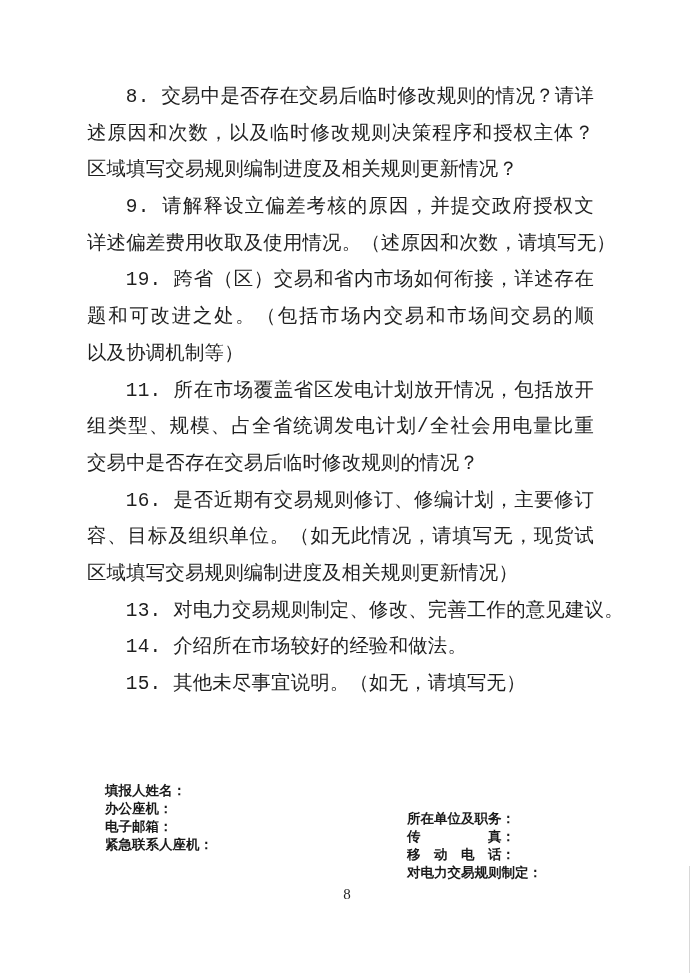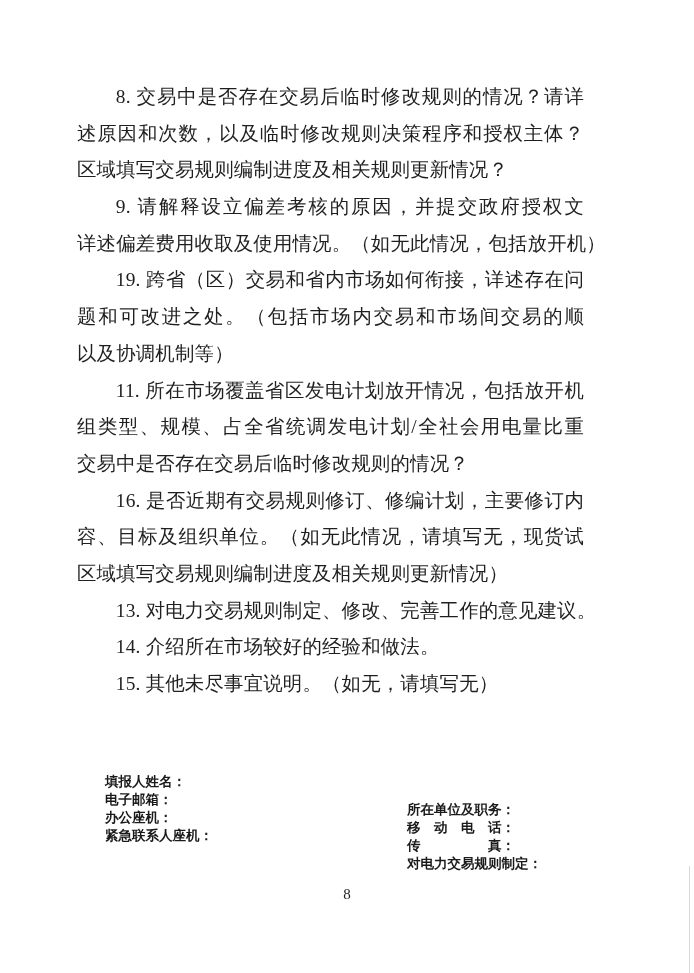--- a/index.html
+++ b/index.html
@@ -11,23 +11,24 @@
     position: relative;
     width: 694px;
     height: 973px;
     background: #ffffff;
     overflow: hidden;
     font-family: "Liberation Serif", "DejaVu Serif", serif;
     color: #1f1f1f;
   }
   .content {
     position: absolute;
-    left: 77px;
+    left: 87px;
     top: 79px;
     width: 507px;
+    font-family: Liberation Mono, monospace;
   }
   .line {
     height: 36.7px;
     line-height: 36.7px;
     font-size: 19.4px;
     letter-spacing: 0.2px;
     white-space: nowrap;
   }
   .line.indent {
     text-indent: 2em;
@@ -44,21 +45,21 @@
     top: 765px;
     left: 0;
     width: 694px;
     font-family: "Liberation Sans", "DejaVu Sans", sans-serif;
     font-weight: bold;
     font-size: 13.5px;
     color: #1a1a1a;
   }
   .form-col {
     position: absolute;
-    top: 8px;
+    top: 17px;
   }
   .form-col.left  { left: 105px; width: 260px; }
   .form-col.right { left: 407px; width: 260px; margin-top: 28px; }
   .form-row {
     height: 18px;
     line-height: 18px;
     white-space: nowrap;
   }
   .page-number {
     position: absolute;
@@ -85,21 +86,21 @@
 
 <div class="page">
   <div class="content">
       <div class="para">
         <div class="line indent fill">8. 交易中是否存在交易后临时修改规则的情况？请详</div>
         <div class="line fill">述原因和次数，以及临时修改规则决策程序和授权主体？请</div>
         <div class="line">区域填写交易规则编制进度及相关规则更新情况？</div>
       </div>
       <div class="para">
         <div class="line indent fill">9. 请解释设立偏差考核的原因，并提交政府授权文件，</div>
-        <div class="line">详述偏差费用收取及使用情况。（如无此情况，包括放开机）</div>
+        <div class="line">详述偏差费用收取及使用情况。（述原因和次数，请填写无）</div>
       </div>
       <div class="para">
         <div class="line indent fill">19. 跨省（区）交易和省内市场如何衔接，详述存在问</div>
         <div class="line fill">题和可改进之处。（包括市场内交易和市场间交易的顺序，</div>
         <div class="line">以及协调机制等）</div>
       </div>
       <div class="para">
         <div class="line indent fill">11. 所在市场覆盖省区发电计划放开情况，包括放开机</div>
         <div class="line fill">组类型、规模、占全省统调发电计划/全社会用电量比重等，</div>
         <div class="line">交易中是否存在交易后临时修改规则的情况？</div>
@@ -116,28 +117,28 @@
         <div class="line indent">14. 介绍所在市场较好的经验和做法。</div>
       </div>
       <div class="para">
         <div class="line indent">15. 其他未尽事宜说明。（如无，请填写无）</div>
       </div>
     </div>
 
   <div class="contact-form">
     <div class="form-col left">
         <div class="form-row">填报人姓名：</div>
+        <div class="form-row">办公座机：</div>
         <div class="form-row">电子邮箱：</div>
-        <div class="form-row">办公座机：</div>
         <div class="form-row">紧急联系人座机：</div>
       </div>
     <div class="form-col right">
         <div class="form-row">所在单位及职务：</div>
+        <div class="form-row">传　　　　　真：</div>
         <div class="form-row">移　动　电　话：</div>
-        <div class="form-row">传　　　　　真：</div>
         <div class="form-row">对电力交易规则制定：</div>
       </div>
   </div>
 
   <div class="page-number">8</div>
 
   <div class="edge-shadow"></div>
 </div>
 
 </body></html>

